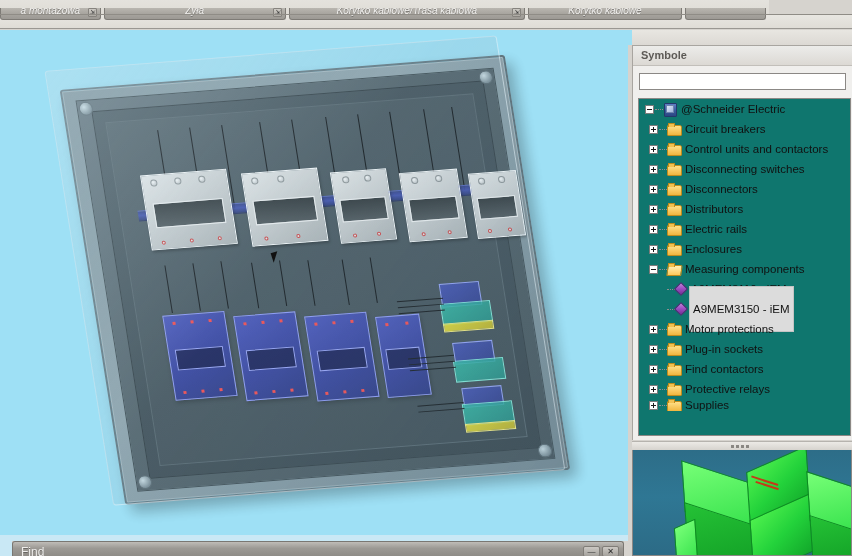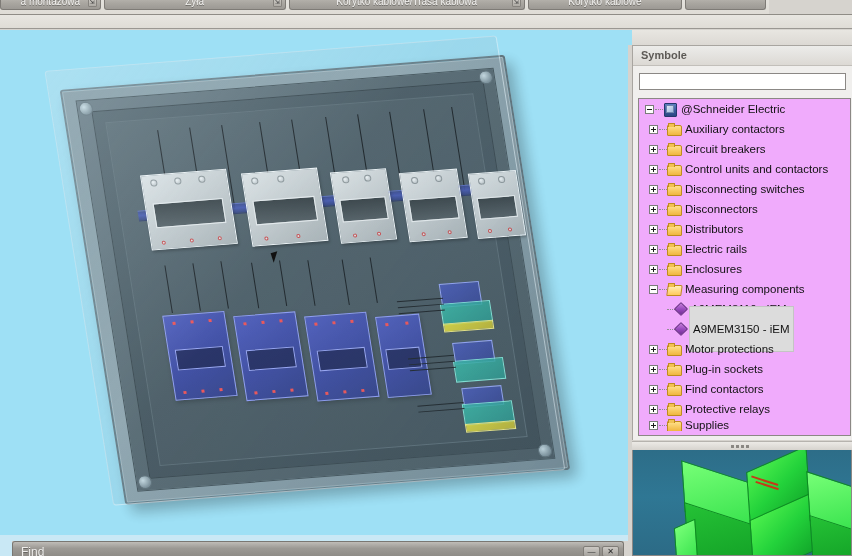--- a/index.html
+++ b/index.html
@@ -7,22 +7,23 @@
     width: 852px; height: 556px; overflow: hidden;
     font-family: "Liberation Sans", sans-serif;
     background: #d6d3ce;
   }
   #app { position: relative; width: 852px; height: 556px; }
 
   
   .tabstrip {
     position: absolute; left: 0; top: 0; width: 769px; height: 29px;
     background: linear-gradient(to bottom, #e4e2dd 0%, #dedbd5 55%, #cfccc5 100%);
-    display: flex; align-items: flex-start;
+    display: flex; align-items: center;
     padding-left: 0;
+    font-style: italic;
   }
   .tab {
     height: 12px; margin-right: 3px; margin-top: -2px;
     background: linear-gradient(to bottom, #b9b6b0 0%, #a9a6a0 48%, #9c9994 100%);
     border: 1px solid #7e7b76; border-top: none;
     border-radius: 0 0 3px 3px;
     display: flex; align-items: center; justify-content: center;
     position: relative; overflow: hidden;
   }
   .tab-label {
@@ -192,21 +193,21 @@
     background: #f0efed;
   }
   .symbole-filter {
     width: 100%; height: 17px;
     background: #ffffff; border: 1px solid #8b8885;
     font-family: "Liberation Sans", sans-serif; font-size: 11px;
     padding: 0 3px; color: #111;
   }
   .tree {
     position: absolute; left: 5px; top: 52px; width: 213px; height: 338px;
-    background: #f0abfc; border: 1px solid #8b8885;
+    background: #0f766e; border: 1px solid #8b8885;
     overflow: hidden;
   }
   .tree-row {
     position: relative; height: 20px;
     display: flex; align-items: center;
     font-size: 11.5px; color: #111;
     white-space: nowrap;
   }
   .tree-row .lbl { margin-left: 4px; }
   .tree-row.selected .lbl {
@@ -521,26 +522,20 @@
 
     <div class="tree">
 
       <div class="tree-row" style="padding-left:6px">
         <span class="expander"></span>
         <span class="dots"></span>
         <span class="ico-root"></span>
         <span class="lbl">@Schneider Electric</span>
       </div>
 
-      <div class="tree-row indent-1">
-        <span class="expander plus"></span>
-        <span class="dots"></span>
-        <span class="ico-folder"></span>
-        <span class="lbl">Auxiliary contactors</span>
-      </div>
 
       <div class="tree-row indent-1">
         <span class="expander plus"></span>
         <span class="dots"></span>
         <span class="ico-folder"></span>
         <span class="lbl">Circuit breakers</span>
       </div>
 
       <div class="tree-row indent-1">
         <span class="expander plus"></span>

